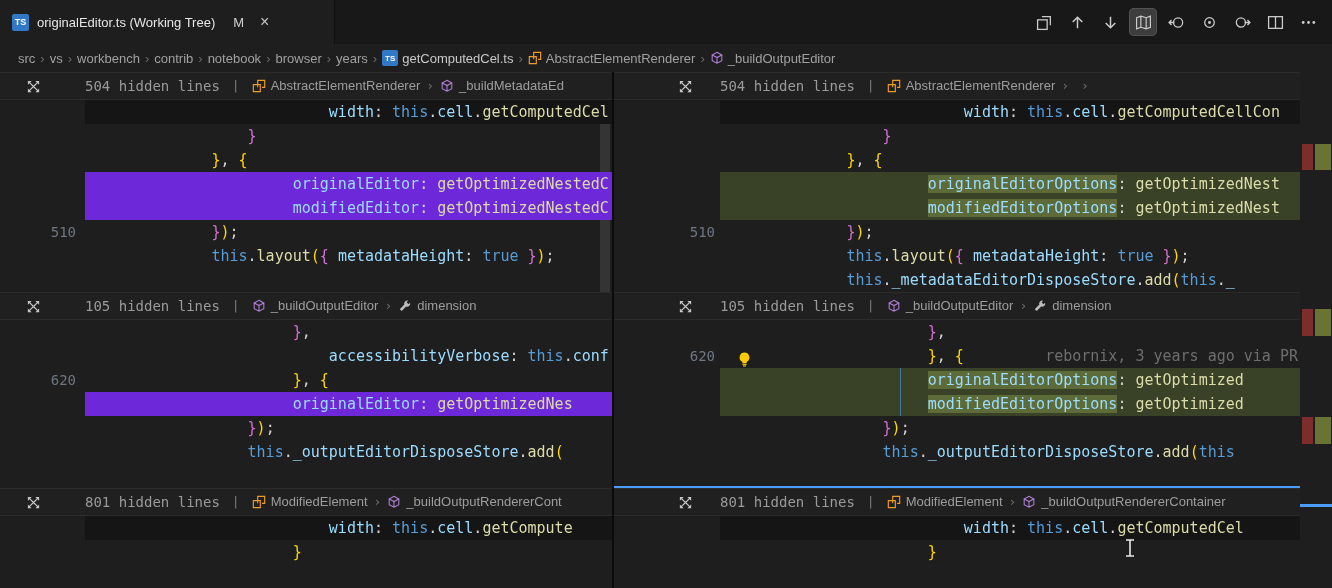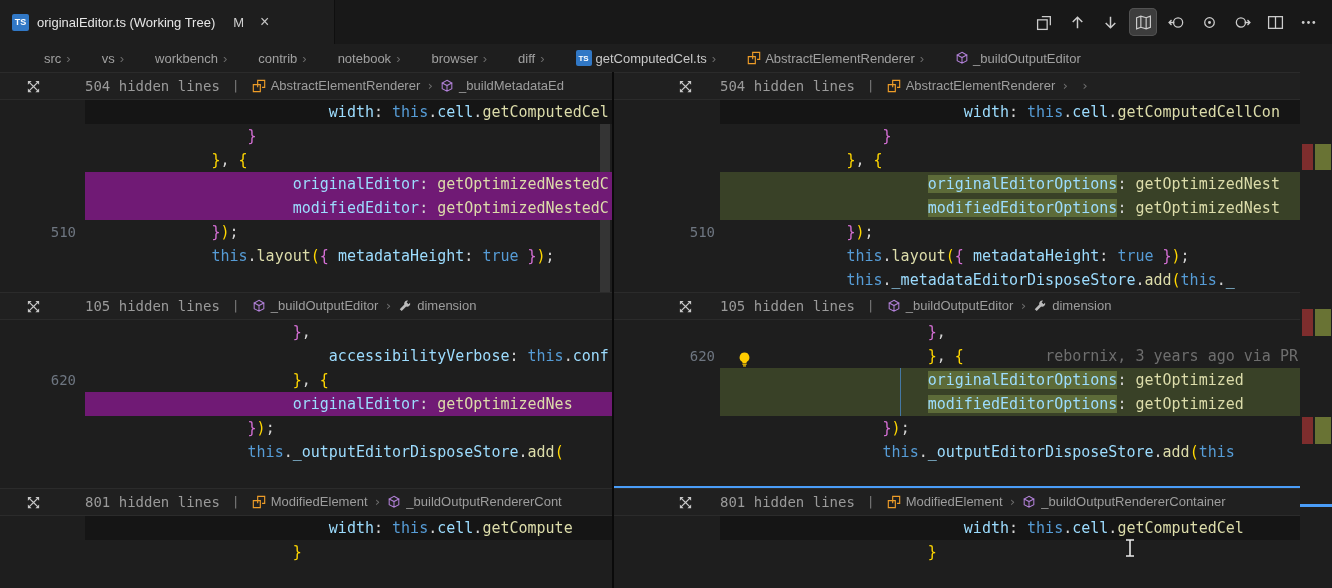--- a/index.html
+++ b/index.html
@@ -17,36 +17,36 @@
   .tab-mod { color:#d0d0d0; font-size:13px; margin-left:10px; }
   .tab-close { color:#c5c5c5; font-size:16px; margin-left:8px; cursor:pointer; line-height:1; }
   .actions { display:flex; align-items:center; gap:5px; padding-right:10px; }
   .action { width:28px; height:28px; border-radius:5px; display:flex; align-items:center; justify-content:center; color:#cccccc; cursor:pointer; }
   .action.active { background:#3d3d3d; box-shadow:0 0 0 1px #525252 inset; }
   .action svg { display:block; }
 
   
   #breadcrumbs { height:28px; background:#1e1e1e; display:flex; align-items:center;
     padding-left:18px; font-size:13px; color:#a0a0a0; white-space:nowrap; }
-  #breadcrumbs .bc-item { display:flex; align-items:center; gap:4px; cursor:pointer;margin-left:26px; }
+  #breadcrumbs .bc-item { display:flex; align-items:center; gap:4px; cursor:pointer; }
   #breadcrumbs .bc-sep { color:#6b6b6b; padding:0 5px; }
   #breadcrumbs .bc-file { color:#c9c9c9; }
 
   
   #editor { position:relative; height:516px; display:flex; background:#1e1e1e;justify-content:space-between; }
   #left-pane { width:612px; overflow:hidden; position:relative; flex:none; }
   #divider { width:2px; background:#0a0a0a; flex:none; cursor:col-resize; }
   #right-pane { flex:1; overflow:hidden; position:relative; }
 
   .row { display:flex; height:24px; line-height:24px; position:relative;
     font-family:"DejaVu Sans Mono","Liberation Mono",monospace; font-size:15px; white-space:pre; }
   .gutter { flex:none; text-align:right; color:#6e7681; font-size:14px; }
   .codearea { flex:1; overflow:hidden; position:relative; }
   .row.dim  .codearea { background:#151515; }
-  .row.removed .codearea { background:#701a75; }
+  .row.removed .codearea { background:#6d28d9; }
   .row.added   .codearea { background:#394127; }
   .hl { background:#5d6b39; }
 
   .tok-fg   { color:#d4d4d4; }
   .tok-prop { color:#9cdcfe; }
   .tok-kw   { color:#569cd6; }
   .tok-fn   { color:#dcdcaa; }
   .tok-b1   { color:#ffd700; }
   .tok-b2   { color:#d670d6; }
   .tok-ghost{ color:#6e6e6e; }
@@ -167,21 +167,21 @@
       <span class="bc-item">vs</span>
       <span class="bc-sep">›</span>
       <span class="bc-item">workbench</span>
       <span class="bc-sep">›</span>
       <span class="bc-item">contrib</span>
       <span class="bc-sep">›</span>
       <span class="bc-item">notebook</span>
       <span class="bc-sep">›</span>
       <span class="bc-item">browser</span>
       <span class="bc-sep">›</span>
-      <span class="bc-item">diff</span>
+      <span class="bc-item">years</span>
       <span class="bc-sep">›</span>
       <span class="bc-item bc-file">
         <span style="display: inline-flex; align-items: center;">
           <span class="ts-badge" style="width:16px;height:16px;font-size:8px;">TS</span>
         </span>
         <span>getComputedCel.ts</span>
       </span>
       <span class="bc-sep">›</span>
       <span class="bc-item">
         <span style="display: inline-flex; align-items: center;">

